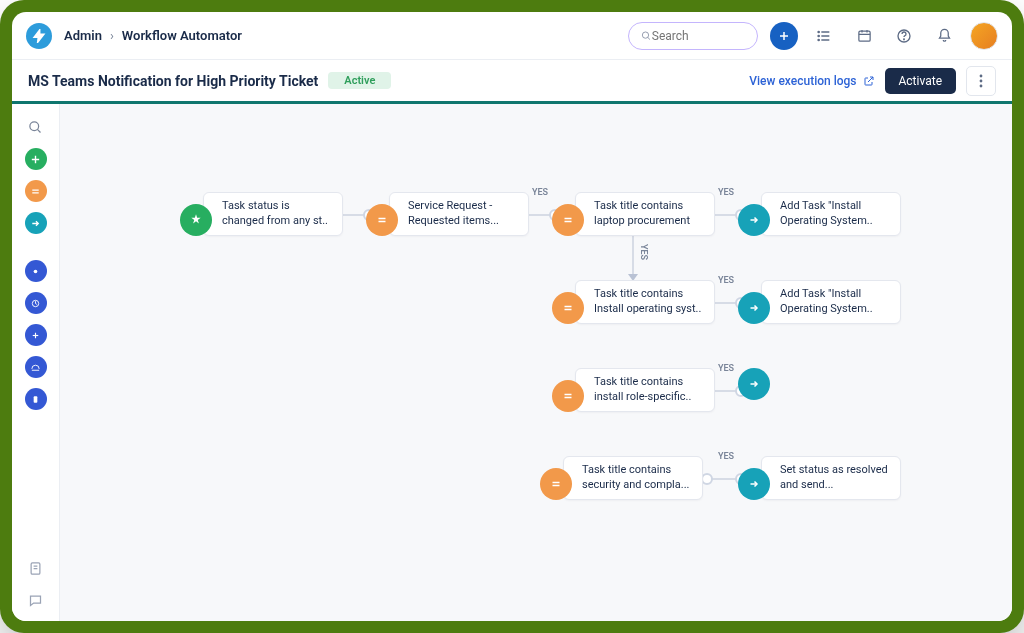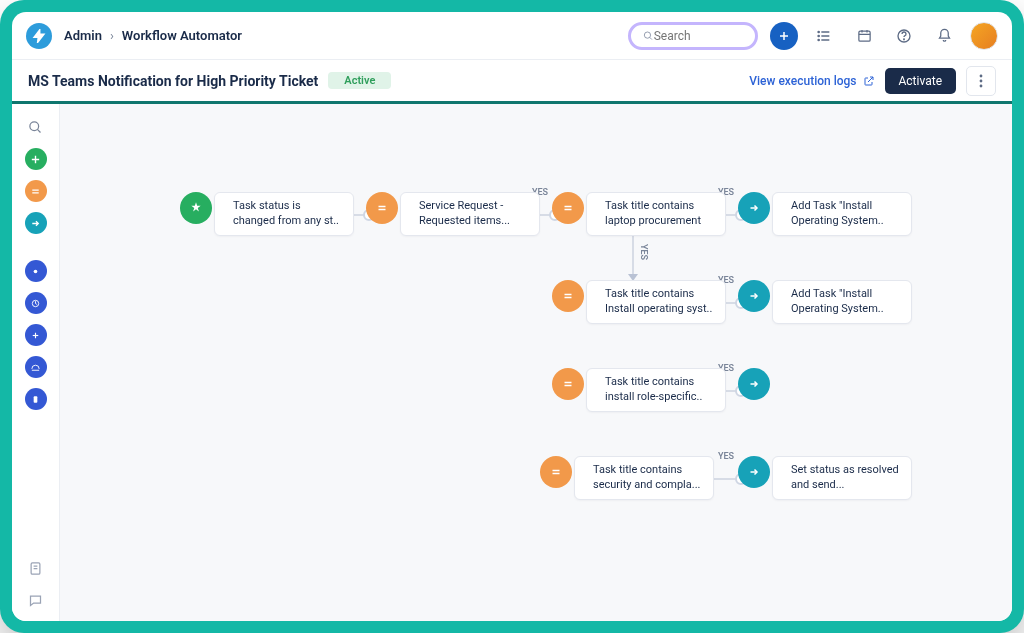--- a/index.html
+++ b/index.html
@@ -1,21 +1,21 @@
 <!DOCTYPE html>
 <html><head>
 <meta charset="utf-8">
 <style>
   * { box-sizing: border-box; margin: 0; padding: 0; font-family: -apple-system, BlinkMacSystemFont, "Segoe UI", Roboto, sans-serif; }
   html, body { height: 100%; }
   body { background: #fff; }
 
   .device {
     width: 1024px; height: 633px;
-    background: #14b8a6;
+    background: #4d7c0f;
     border-radius: 24px;
     padding: 12px;
     position: relative;
     box-shadow: 0 20px 40px rgba(0,0,0,0.25);
   }
   .screen {
     width: 100%; height: 100%;
     background: #fff;
     border-radius: 14px;
     overflow: hidden;
@@ -33,21 +33,21 @@
   .logo {
     width: 26px; height: 26px; border-radius: 50%;
     background: #2d9cdb;
     display: flex; align-items: center; justify-content: center;
   }
   .breadcrumb { display: flex; align-items: center; gap: 8px; font-size: 13px; font-weight: 600; color: #1a2b49; }
   .breadcrumb .chev { color: #7a8599; font-weight: 400; }
   .spacer { flex: 1; }
   .search {
     display: flex; align-items: center; 
-    border: 3px solid #c4b5fd; border-radius: 16px;
+    border: 1px solid #c4b5fd; border-radius: 16px;
     padding: 4px 12px; width: 130px; height: 28px;
     color: #8a93a6; font-size: 12px;
   }
   .search input { border: none; outline: none; font-size: 12px; width: 100%; color: #333; background: transparent; }
   .icon-btn {
     width: 28px; height: 28px; border-radius: 50%;
     display: flex; align-items: center; justify-content: center;
     color: #5d6b85;
   }
   .icon-btn.primary { background: #1761c2; color: #fff; }
@@ -104,21 +104,21 @@
   .c-teal   { background: #17a2b8; }
   .c-blue   { background: #3458d4; }
 
   .canvas {
     flex: 1; background: #f7f8fa; position: relative; overflow: hidden;
   }
 
   
   .node {
     position: absolute;
-    display: flex; align-items: flex-start; gap: 12px;
+    display: flex; align-items: flex-end; gap: 1px;
   }
   .node .nicon {
     width: 32px; height: 32px; border-radius: 50%;
     display: flex; align-items: center; justify-content: center;
     color: #fff; flex-shrink: 0;
     margin-right: -10px; z-index: 2; position: relative;
   }
   .node .card {
     background: #fff; border: 1px solid #e4e7ee; border-radius: 6px;
     padding: 8px 10px 8px 18px;

